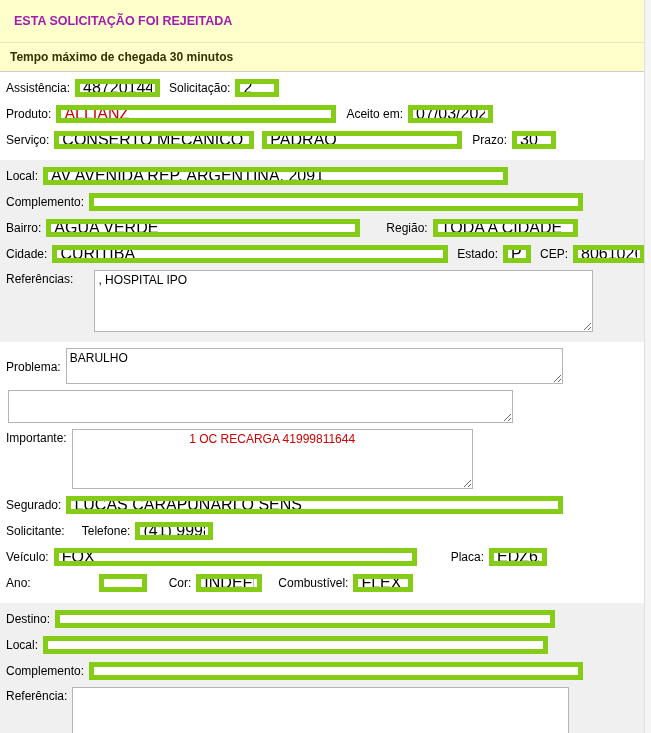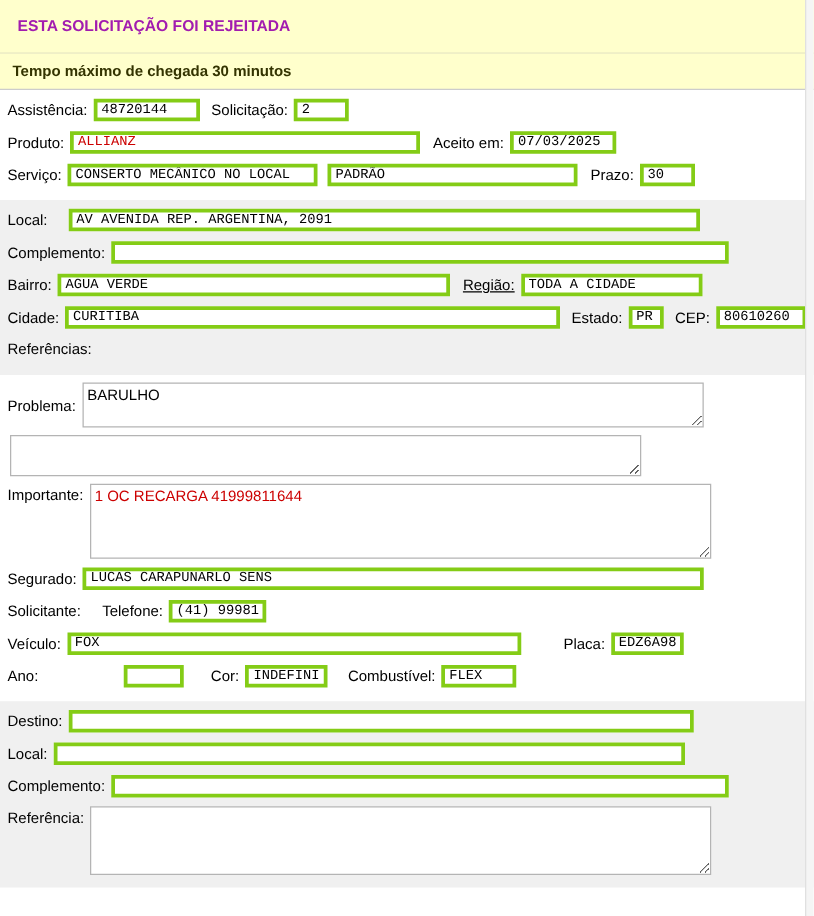--- a/index.html
+++ b/index.html
@@ -50,24 +50,24 @@
     margin: 0 0 6px 0;
     min-height: 20px;
   }
   .lbl {
     color: #000000;
     font-size: 12px;
     white-space: nowrap;
     padding-right: 5px;
   }
   input.fld {
-    font-family: Liberation Mono, monospace;
-    font-size: 11px;
-    color: #000000;
-    border: 3px solid #84cc16;
+    font-family: Liberation Sans, sans-serif;
+    font-size: 16px;
+    color: #000000;
+    border: 5px solid #84cc16;
     background: #ffffff;
     height: 18px;
     line-height: 18px;
     padding: 0 3px;
     box-sizing: border-box;
     outline: none;
   }
   input.fld.red { color: #cc0000; }
   textarea.ta {
     font-family: "Liberation Sans", sans-serif;
@@ -120,62 +120,63 @@
       <input class="fld" style="width: 200px;" value="CONSERTO MECÂNICO NO LOCAL">
       <input class="fld" style="width: 200px; margin-left: 8px;" value="PADRÃO">
       <span class="lbl" style="padding-left:10px;">Prazo:</span>
       <input class="fld" style="width: 44px;" value="30">
     </div>
   </div>
 
   <div class="section sec-grey" style="padding-top:6px;">
     <div class="row">
       <span class="lbl">Local:</span>
-      <input class="fld" style="width: 505px; margin-left: 12px;" value="AV AVENIDA REP. ARGENTINA, 2091">
+      <input class="fld" style="width: 465px;" value="AV AVENIDA REP. ARGENTINA, 2091">
     </div>
 
     <div class="row">
       <span class="lbl">Complemento:</span>
       <input class="fld" style="width: 494px;" value="">
     </div>
 
     <div class="row">
       <span class="lbl">Bairro:</span>
       <input class="fld" style="width: 314px;" value="AGUA VERDE">
-      <span class="lbl" style="padding-left:10px;text-decoration:underline;">Região:</span>
+      <span class="lbl" style="padding-left:26px;">Região:</span>
       <input class="fld" style="width: 145px;" value="TODA A CIDADE">
     </div>
 
     <div class="row">
       <span class="lbl">Cidade:</span>
       <input class="fld" style="width: 427px;" value="CURITIBA">
       <span class="lbl" style="padding-left:9px;">Estado:</span>
       <input class="fld" style="width: 28px;" value="PR">
       <span class="lbl" style="padding-left:9px;">CEP:</span>
       <input class="fld" style="width: 72px;" value="80610260">
     </div>
 
     <div class="row" style="align-items:flex-start;gap:16px;">
       <span class="lbl" style="padding-top:2px;">Referências:</span>
+      <textarea class="ta" style="width: 499px; height: 62px;">, HOSPITAL IPO</textarea>
     </div>
   </div>
 
   <div class="section sec-white" style="padding-top:6px;">
     <div class="row" style="align-items:center;">
       <span class="lbl" style="padding-top:2px;">Problema:</span>
       <textarea class="ta" style="width: 497px; height: 36px;">BARULHO</textarea>
     </div>
 
     <div class="row" style="align-items:flex-start;">
       <textarea class="ta" style="width: 505px; height: 33px; margin-left: 2px;"></textarea>
     </div>
 
     <div class="row" style="align-items:flex-start;">
       <span class="lbl" style="padding-top:2px;">Importante:</span>
-      <textarea class="ta red" style="width: 497px; height: 60px;">1 OC RECARGA 41999811644</textarea>
+      <textarea class="ta red" style="width: 401px; height: 60px; text-align: center;">1 OC RECARGA 41999811644</textarea>
     </div>
 
     <div class="row">
       <span class="lbl">Segurado:</span>
       <input class="fld" style="width: 497px;" value="LUCAS CARAPUNARLO SENS">
     </div>
 
     <div class="row">
       <span class="lbl">Solicitante:</span>
       <span class="lbl" style="padding-left:12px;">Telefone:</span>

